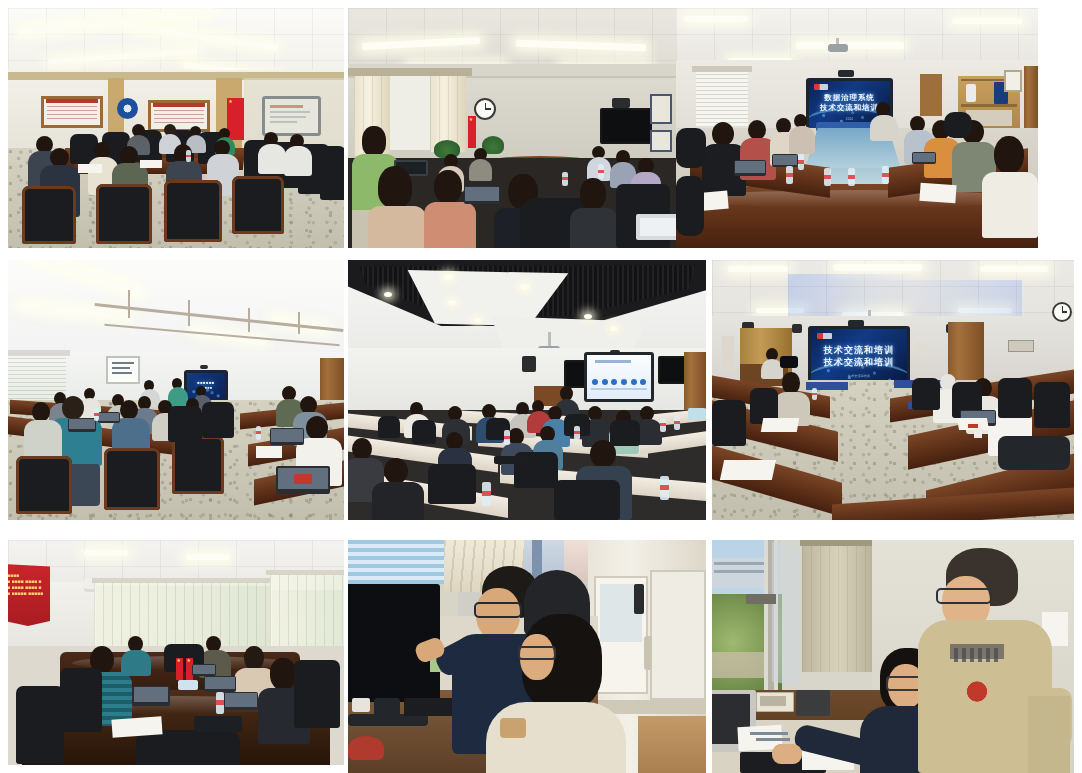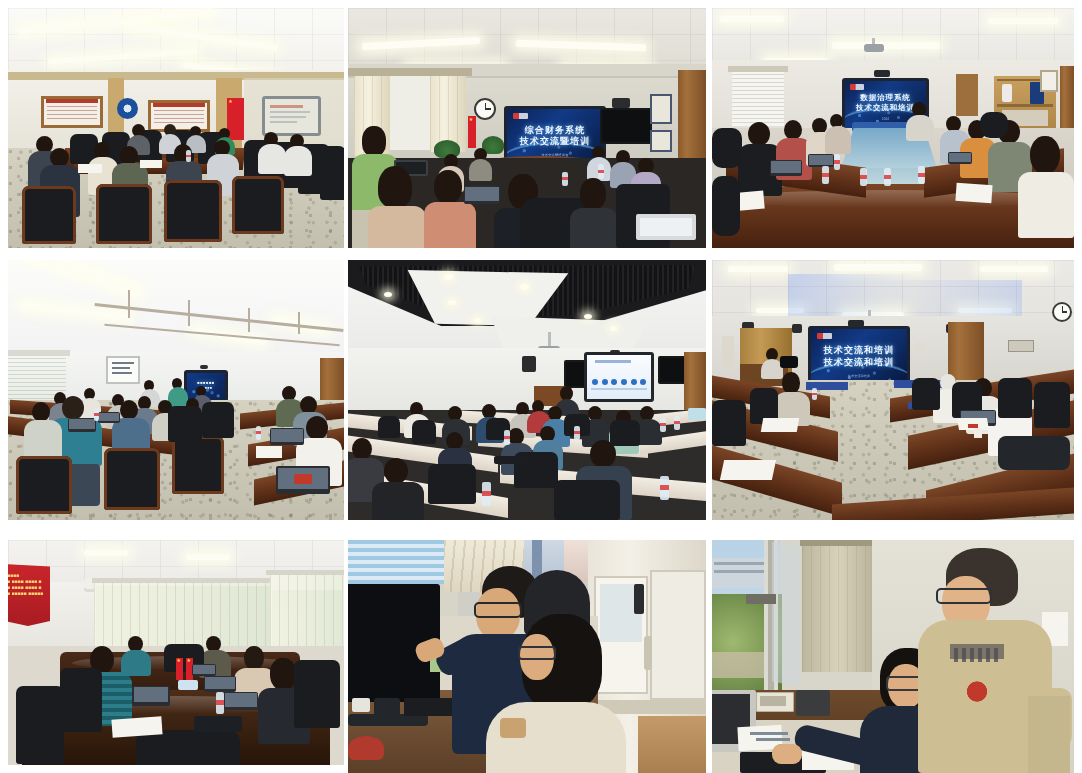--- a/index.html
+++ b/index.html
@@ -220,28 +220,20 @@
       <div class="window" style="left:6px;top:64px;width:110px;height:78px;background:#efeee6;"></div>
       <div class="curtain" style="left:6px;top:62px;width:36px;height:86px;">
           <div class="curtain-folds"></div>
         </div>
       <div class="curtain" style="left:82px;top:62px;width:36px;height:82px;">
           <div class="curtain-folds"></div>
         </div>
       <div class="abs" style="left:0;top:60px;width:124px;height:8px;background:#b9b098;"></div>
       <div class="clock" style="left:126px;top:90px;width:22px;height:22px;"></div>
 
-      <div class="screen" style="left:156px;top:98px;width:96px;height:58px;">
-        <div class="glowdots"></div>
-          <div class="arcs"></div>
-        <div class="logo"></div>
-        <div class="s-title" style="top:28%;font-size:9px;line-height:10px;">综合财务系统</div>
-        <div class="s-title" style="top:46%;font-size:9px;line-height:10px;">技术交流暨培训</div>
-        <div class="s-sub" style="top:76%;font-size:3.2px;line-height:4px;">技术交流暨培训会</div>
-      </div>
       <div class="tv" style="left:252px;top:100px;width:48px;height:32px;"></div>
       <div class="frame" style="left:302px;top:86px;width:22px;height:30px;background:#e9e6dc;box-shadow:inset 0 0 0 2px #4a5570;"></div>
       <div class="frame" style="left:302px;top:122px;width:22px;height:22px;background:#e9e6dc;box-shadow:inset 0 0 0 2px #4a5570;"></div>
       <div class="door" style="left:330px;top:62px;width:28px;height:96px;"></div>
       <div class="speaker" style="left:264px;top:90px;width:18px;height:10px;"></div>
       <div class="flag" style="left:120px;top:108px;width:8px;height:32px;"></div>
       <div class="plant" style="left:134px;top:128px;width:22px;height:18px;"></div>
       <div class="plant" style="left:86px;top:132px;width:26px;height:18px;"></div>
 
       <div class="table" style="left:92px;top:148px;width:200px;height:48px;border-radius:50% 50% 6px 6px;"></div>
@@ -295,21 +287,21 @@
         <div class="body" style="left:-10px;top:30px;width:48px;height:48px;background:#2f3338;"></div>
       </div>
       <div class="chair" style="left:268px;top:176px;width:54px;height:64px;"></div>
       <div class="abs" style="left:288px;top:206px;width:60px;height:26px;background:#d8dadd;border-radius:2px;"></div>
       <div class="abs" style="left:292px;top:210px;width:52px;height:18px;background:#eef1f4;"></div>
       <div class="bottle" style="left:250px;top:156px;width:6px;height:15px;"></div>
       <div class="bottle" style="left:214px;top:164px;width:6px;height:14px;"></div>
     </div>
   </div>
 
-  <div class="cell" style="left:712px;top:8px;width:362px;height:240px;">
+  <div class="cell" style="left:676px;top:8px;width:362px;height:240px;">
     <div class="scene" style="background:#e7e6e1;">
       <div class="ceiling" style="height:64px;background:linear-gradient(180deg,#f4f3ef,#e6e5e0);"></div>
       <div class="ceil-grid" style="left:0;right:0;top:0;height:64px;opacity:.4;"></div>
       <div class="lightbar" style="left:8px;top:8px;width:64px;height:6px;"></div>
       <div class="lightbar" style="left:120px;top:34px;width:108px;height:7px;"></div>
       <div class="lightbar" style="left:276px;top:10px;width:70px;height:6px;"></div>
       <div class="lightbar" style="left:52px;top:50px;width:64px;height:5px;"></div>
       <div class="proj-arm" style="left:160px;top:30px;height:8px;"></div>
       <div class="projector" style="left:152px;top:36px;width:20px;height:8px;"></div>
       <div class="wall" style="top:52px;height:80px;background:linear-gradient(180deg,#eceae3,#dfddd4);"></div>

